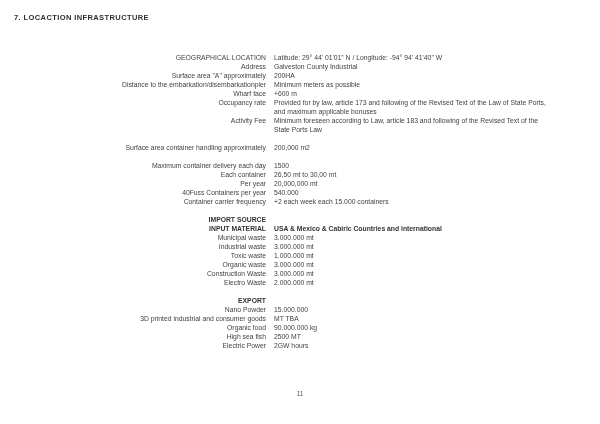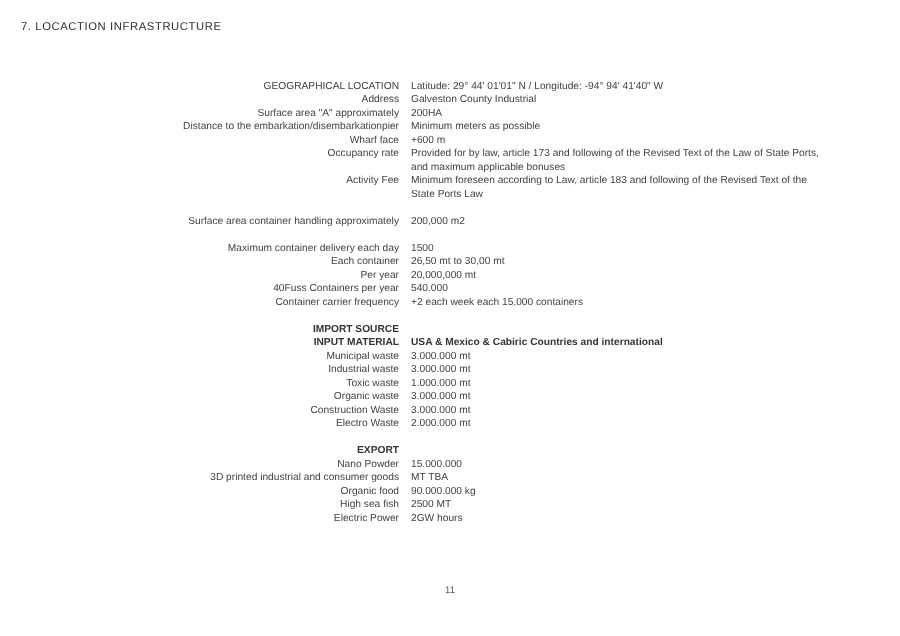--- a/index.html
+++ b/index.html
@@ -16,21 +16,21 @@
     width: 600px;
     height: 424px;
     background: #ffffff;
   }
   .title {
     position: absolute;
     top: 13px;
     left: 14px;
     margin: 0;
     font-size: 7.5px;
-    font-weight: normal;
+    font-weight: bold;
     color: #2f2f2f;
     letter-spacing: 0.4px;
   }
   .content {
     position: absolute;
     top: 53px;
     left: 14px;
     width: 560px;
     color: #424242;
     font-size: 6.8px;

